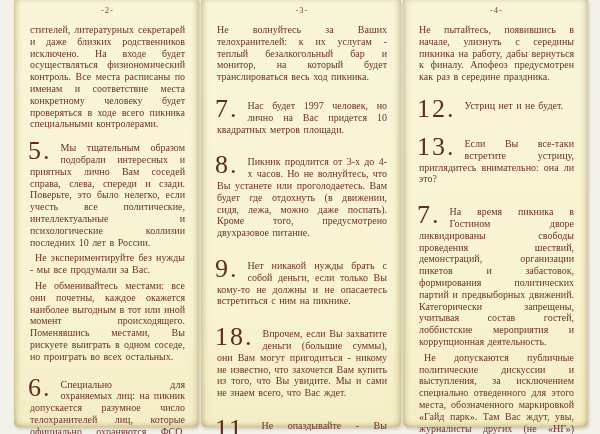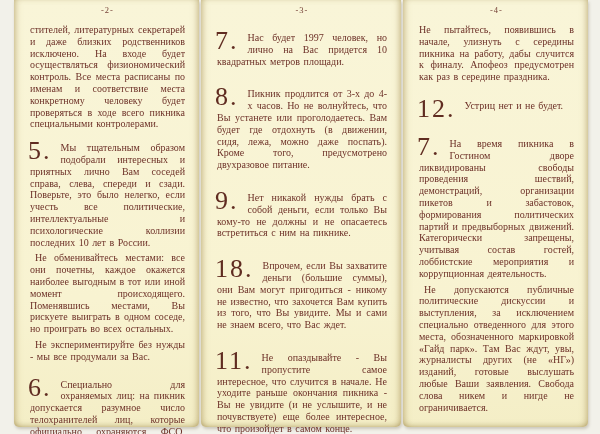--- a/index.html
+++ b/index.html
@@ -45,32 +45,33 @@
 <body>
 
 <div class="scan">
 
   <div class="page page-1">
     <div class="page-num">-2-</div>
     <p>стителей, литературных секретарей и даже близких родственников исключено. На входе будет осуществляться физиономический контроль. Все места расписаны по именам и соответствие места конкретному человеку будет проверяться в ходе всего пикника специальными контролерами.</p>
     <div class="item">
       <span class="num">5.</span>
       <p>Мы тщательным образом подобрали интересных и приятных лично Вам соседей справа, слева, спереди и сзади. Поверьте, это было нелегко, если учесть все политические, интеллектуальные и психологические коллизии последних 10 лет в России.</p>
+      <p class="cont">Не экспериментируйте без нужды - мы все продумали за Вас.</p>
       <p class="cont">Не обменивайтесь местами: все они почетны, каждое окажется наиболее выгодным в тот или иной момент происходящего. Поменявшись местами, Вы рискуете выиграть в одном соседе, но проиграть во всех остальных.</p>
-      <p class="cont">Не экспериментируйте без нужды - мы все продумали за Вас.</p>
     </div>
     <div class="item">
       <span class="num">6.</span>
       <p>Специально для охраняемых лиц: на пикник допускается разумное число телохранителей лиц, которые официально охраняются ФСО, согласно их государственному статусу.</p>
       <p class="cont">Не беспокойтесь за свою безопасность - охраной всех гостей праздника, включая Вас, занимается специальная служба телохранителей, использующая не только все необходимые спецсредства, но и соответствующих животных.</p>
     </div>
   </div>
 
   <div class="page page-2">
     <div class="page-num">-3-</div>
+    <p>Не волнуйтесь за Ваших телохранителей: к их услугам - теплый безалкогольный бар и монитор, на который будет транслироваться весь ход пикника.</p>
     <div class="item">
       <span class="num">7.</span>
       <p>Нас будет 1997 человек, но лично на Вас придется 10 квадратных метров площади.</p>
     </div>
     <div class="item">
       <span class="num">8.</span>
       <p>Пикник продлится от 3-х до 4-х часов. Но не волнуйтесь, что Вы устанете или проголодаетесь. Вам будет где отдохнуть (в движении, сидя, лежа, можно даже поспать). Кроме того, предусмотрено двухразовое питание.</p>
     </div>
     <div class="item">
       <span class="num">9.</span>
@@ -81,24 +82,28 @@
       <p>Впрочем, если Вы захватите деньги (большие суммы), они Вам могут пригодиться - никому не известно, что захочется Вам купить из того, что Вы увидите. Мы и сами не знаем всего, что Вас ждет.</p>
     </div>
     <div class="item">
       <span class="num">11.</span>
       <p>Не опаздывайте - Вы пропустите самое интересное, что случится в начале. Не уходите раньше окончания пикника - Вы не увидите (и не услышите, и не почувствуете) еще более интересное, что произойдет в самом конце.</p>
     </div>
   </div>
 
   <div class="page page-3">
     <div class="page-num">-4-</div>
-    <p>Не пытайтесь, появившись в начале, улизнуть с середины пикника на работу, дабы случится к финалу. Апофеоз предусмотрен как раз в середине праздника.</p>
+    <p>Не пытайтесь, появившись в начале, улизнуть с середины пикника на работу, дабы вернуться к финалу. Апофеоз предусмотрен как раз в середине праздника.</p>
     <div class="item">
       <span class="num">12.</span>
       <p>Устриц нет и не будет.</p>
+    </div>
+    <div class="item">
+      <span class="num">13.</span>
+      <p>Если Вы все-таки встретите устрицу, приглядитесь внимательно: она ли это?</p>
     </div>
     <div class="item">
       <span class="num">7.</span>
       <p>На время пикника в Гостином дворе ликвидированы свободы проведения шествий, демонстраций, организации пикетов и забастовок, формирования политических партий и предвыборных движений. Категорически запрещены, учитывая состав гостей, лоббистские мероприятия и коррупционная деятельность.</p>
       <p class="cont">Не допускаются публичные политические дискуссии и выступления, за исключением специально отведенного для этого места, обозначенного маркировкой «Гайд парк». Там Вас ждут, увы, журналисты других (не «НГ») изданий, готовые выслушать любые Ваши заявления. Свобода слова никем и нигде не ограничивается.</p>
     </div>
 
   </div>
 
 </div>

